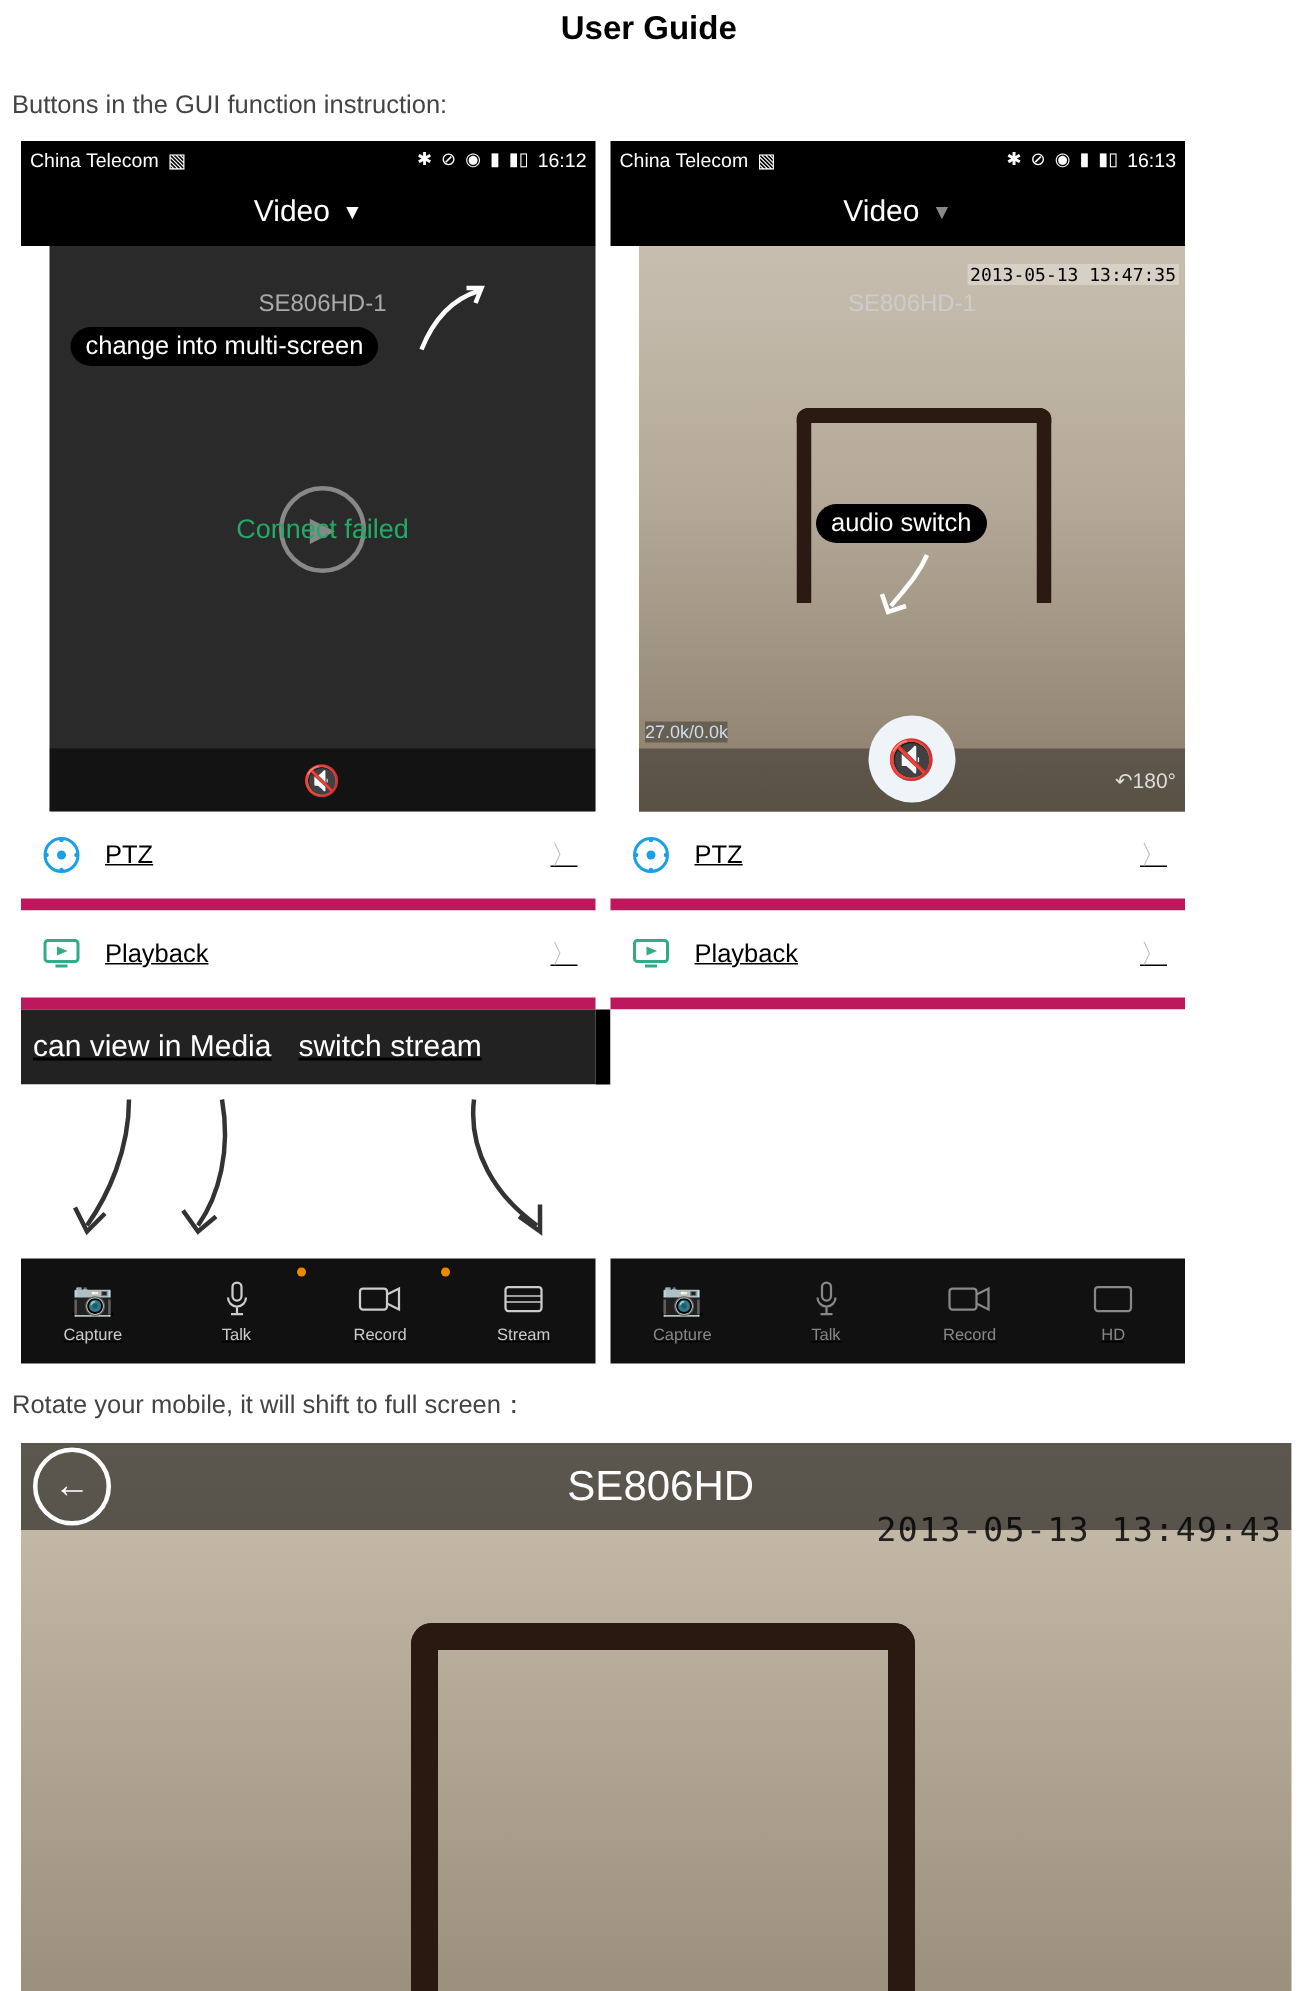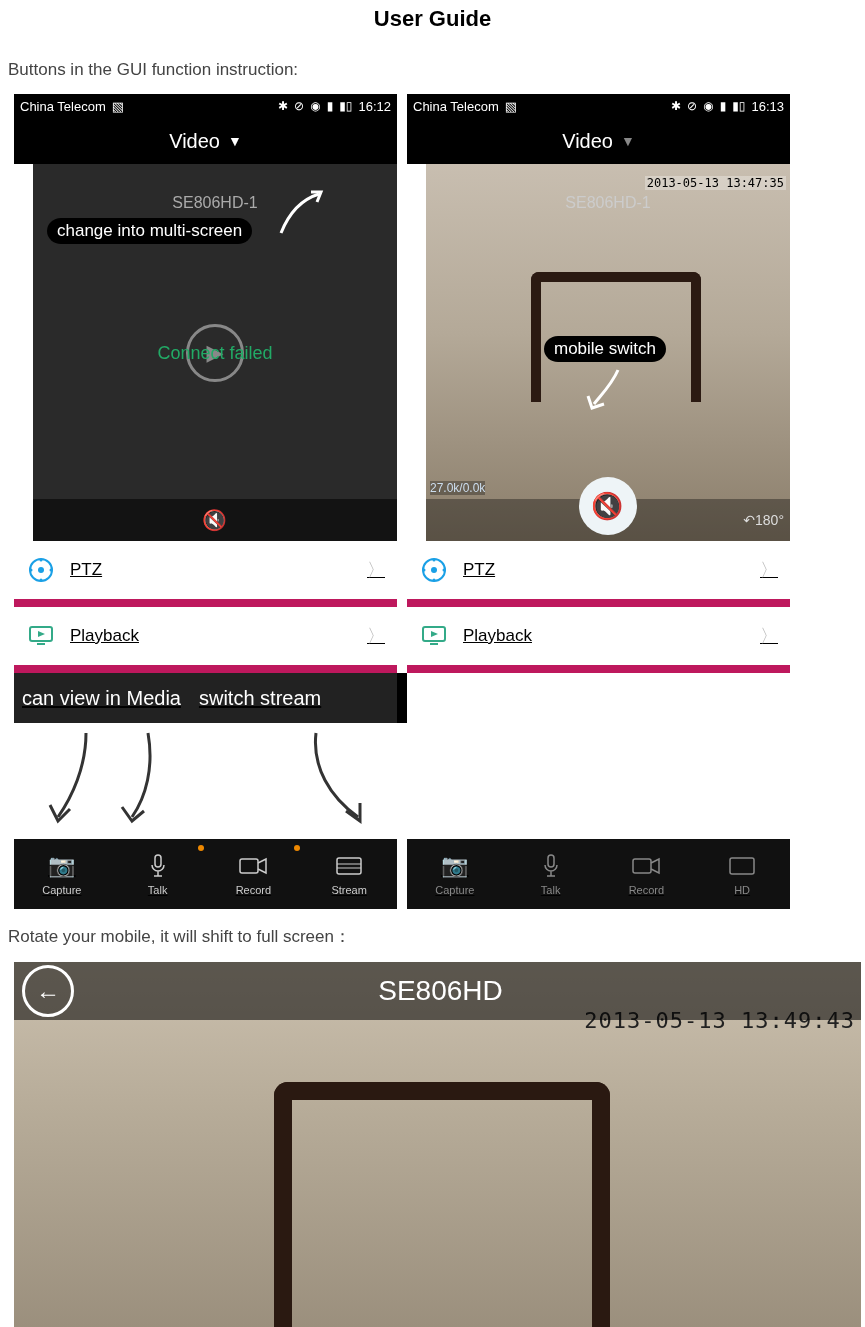--- a/index.html
+++ b/index.html
@@ -535,21 +535,21 @@
       </div>
 
       <div class="video-area">
         <div class="cam-bg"></div>
         <div class="chair">
             <div class="chair-back"></div>
           </div>
         <span class="device-label" style="color:#ccc">SE806HD-1</span>
         <span class="timestamp-ov">2013-05-13 13:47:35</span>
 
-        <div class="bubble audio">mobile switch</div>
+        <div class="bubble audio">audio switch</div>
         <svg class="arrow" style="top:200px;left:156px;width:50px;height:50px" viewBox="0 0 50 50">
           <path d="M36 6 C 30 20, 20 30, 12 40"></path>
           <path d="M6 32 L10 44 L22 40"></path>
         </svg>
 
         <span class="bitrate-ov">27.0k/0.0k</span>
 
         <div class="vbar" style="background:rgba(0,0,0,.35)">
           <span></span>
           <span class="rot">↶<span>180°</span></span>

